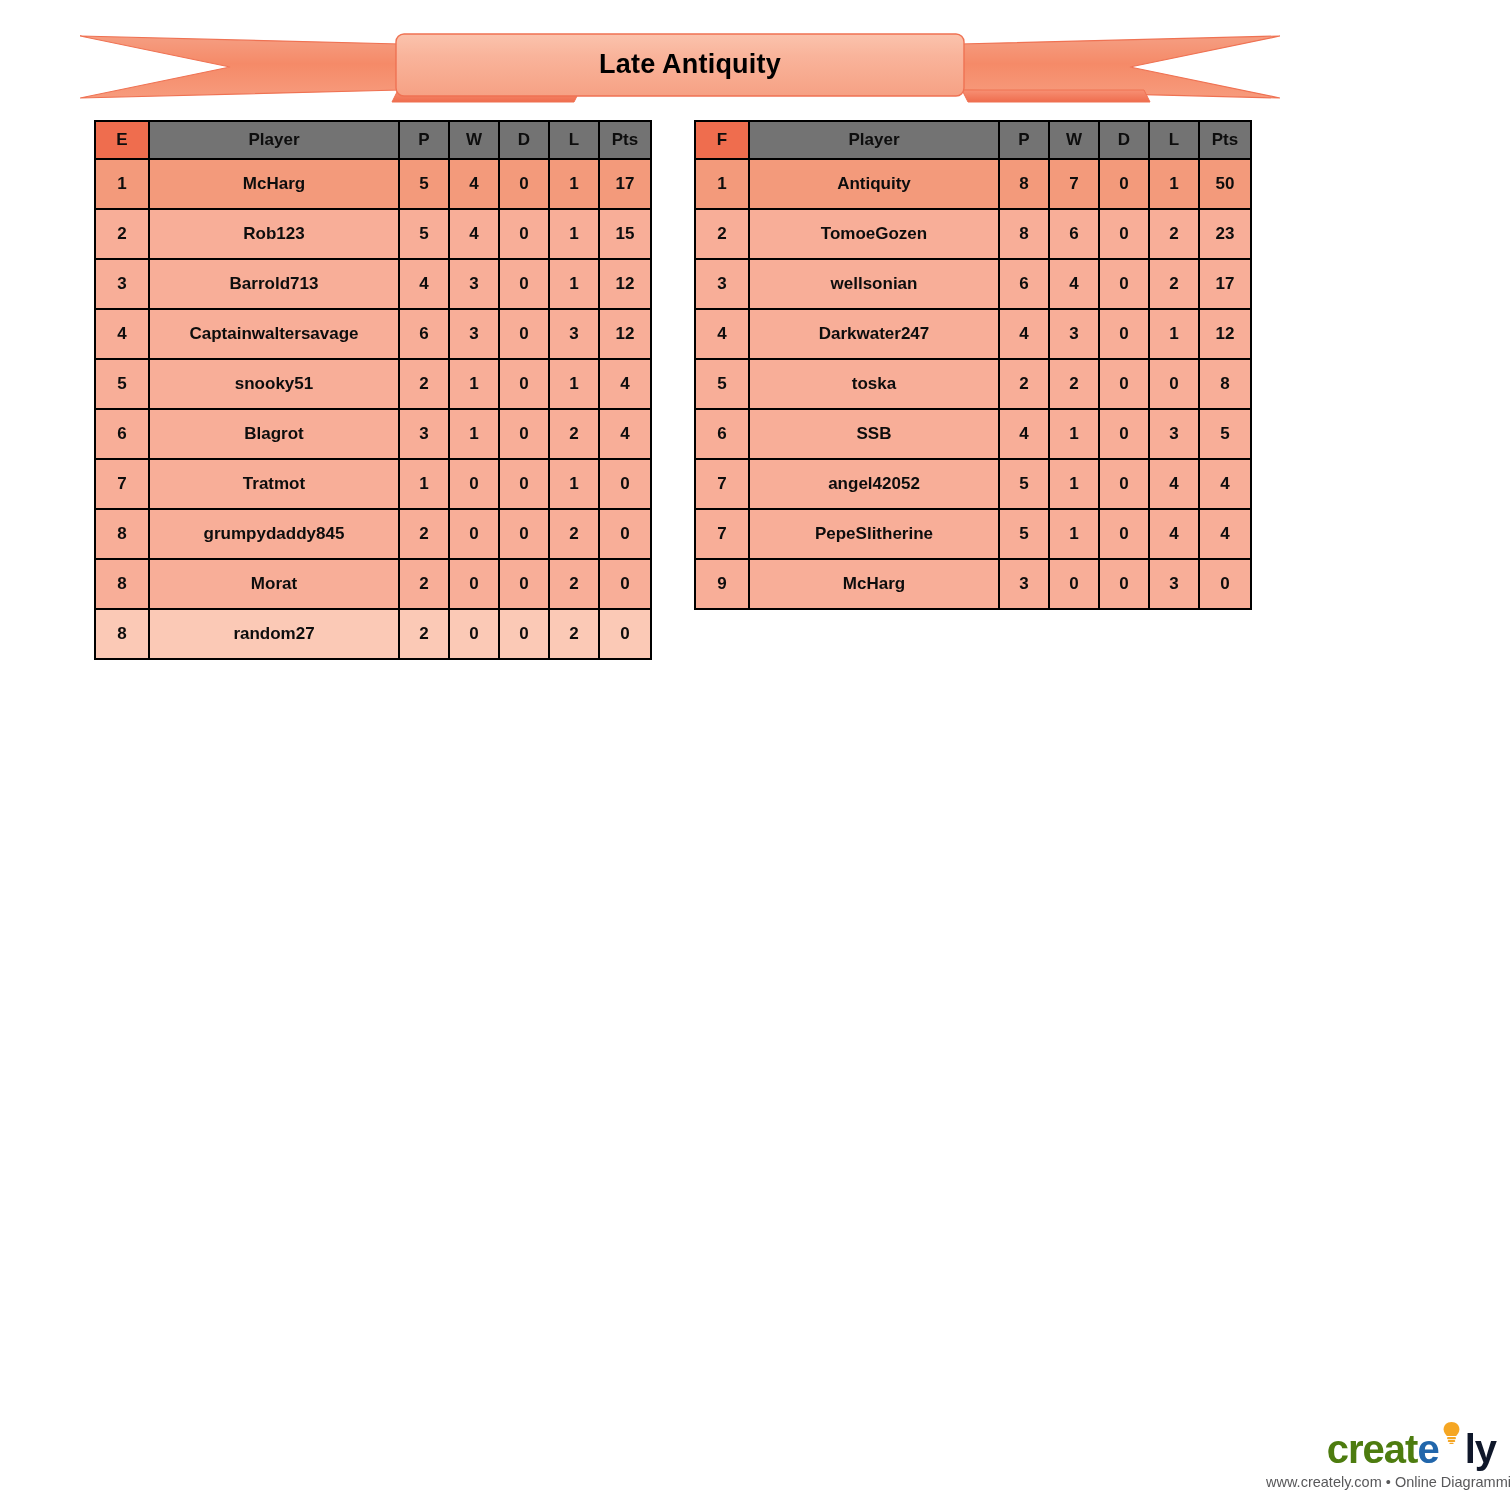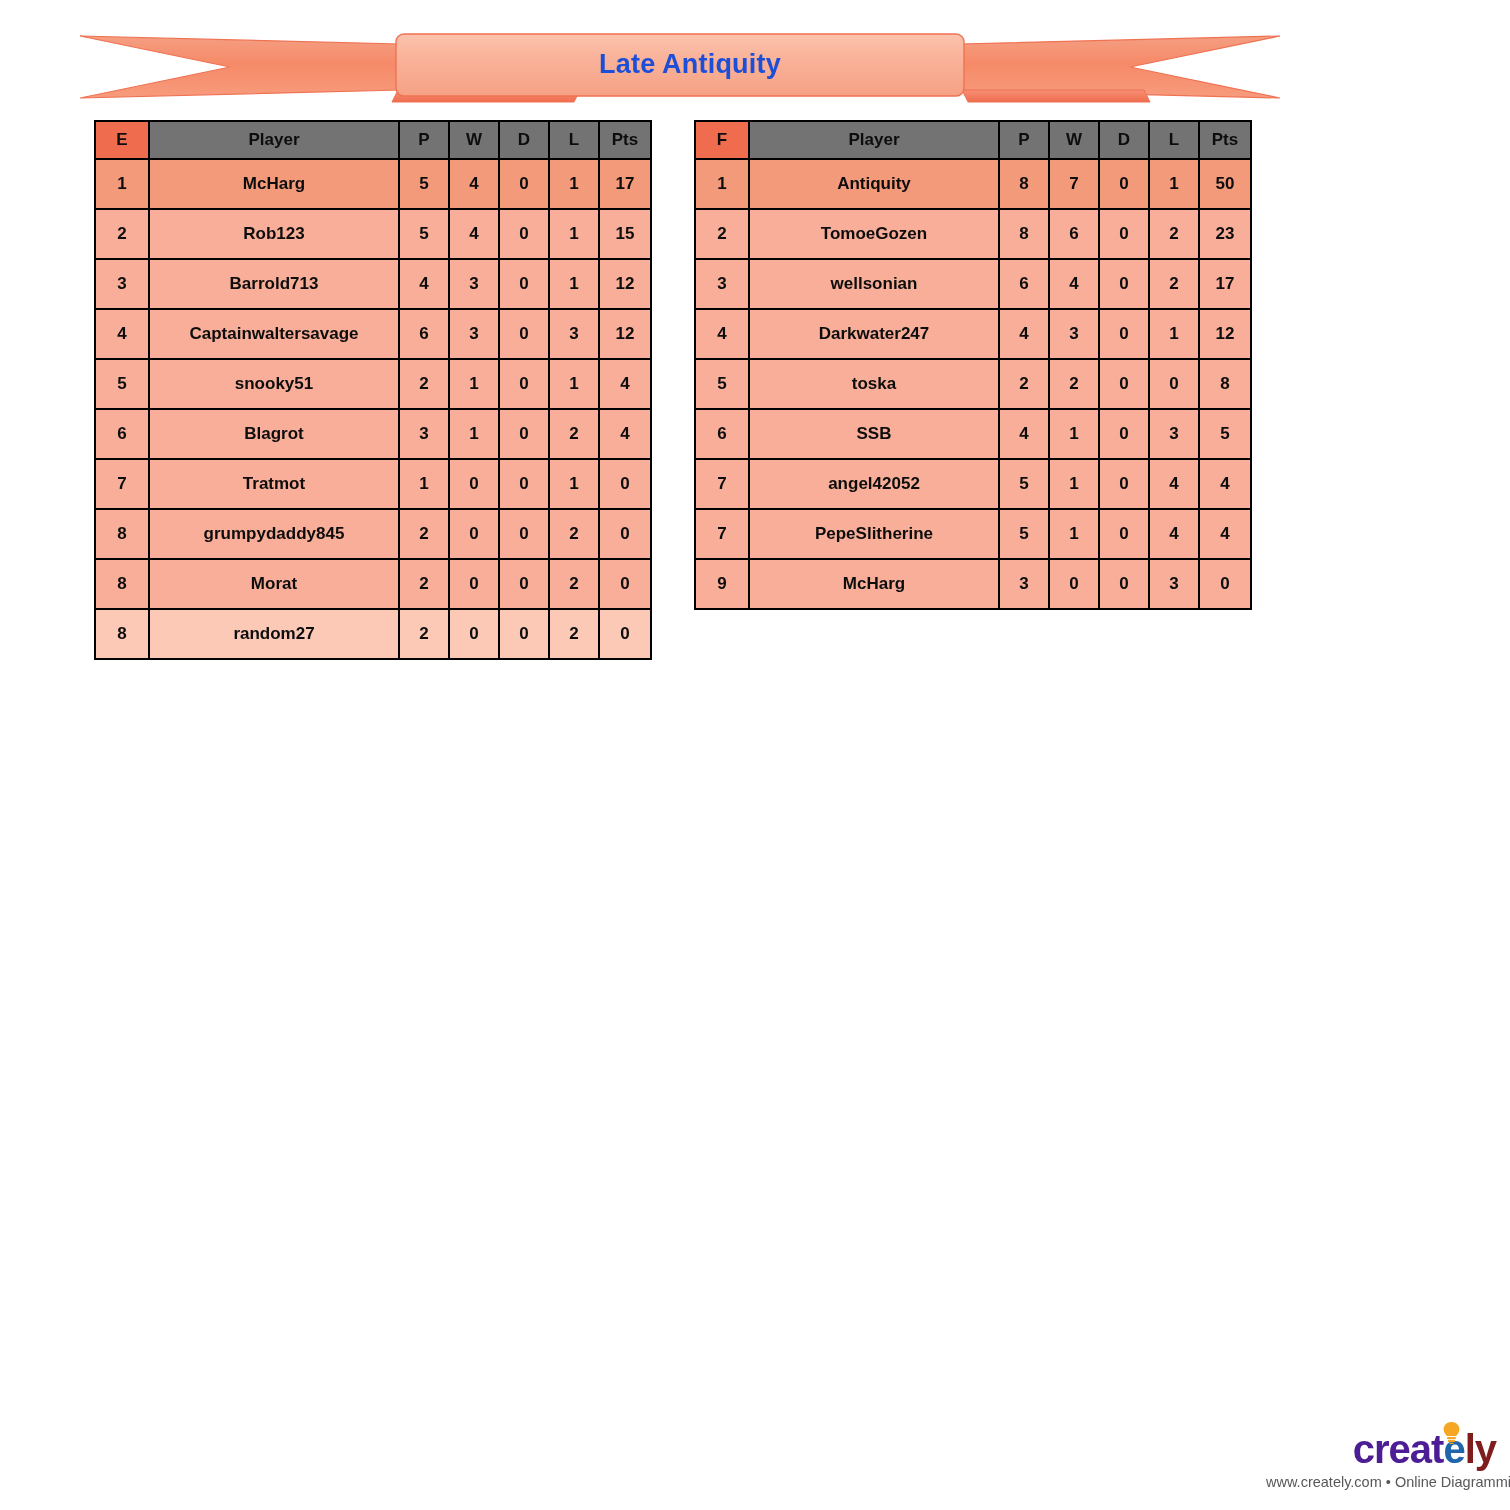--- a/index.html
+++ b/index.html
@@ -29,21 +29,21 @@
     position: absolute;
     left: 320px;
     top: 0;
     width: 580px;
     height: 72px;
     display: flex;
     align-items: center;
     justify-content: center;
     font-size: 27px;
     font-weight: bold;
-    color: #1d4ed8;
+    color: #000000;
     letter-spacing: 0.2px;
     white-space: nowrap;
   }
 
   
   .league-table {
     position: absolute;
     border-collapse: collapse;
     table-layout: fixed;
     border: 2px solid #000;
@@ -95,22 +95,22 @@
   #logo-wordmark {
     position: relative;
     height: 50px;
     line-height: 50px;
     padding-right: 6px;
     font-size: 40px;
     font-weight: bold;
     letter-spacing: -1px;
     white-space: nowrap;
   }
-  #logo-creat { color: #4c1d95; }
-  #logo-ly { color: #7f1d1d; }
+  #logo-creat { color: #4d7c0f; }
+  #logo-ly { color: #0f172a; margin-left: 26px; }
   #logo-bulb {
     position: absolute;
     right: 42px;
     top: -2px;
     width: 17px;
     height: 22px;
   }
   #logo-tagline {
     font-size: 14.5px;
     color: #58585a;

